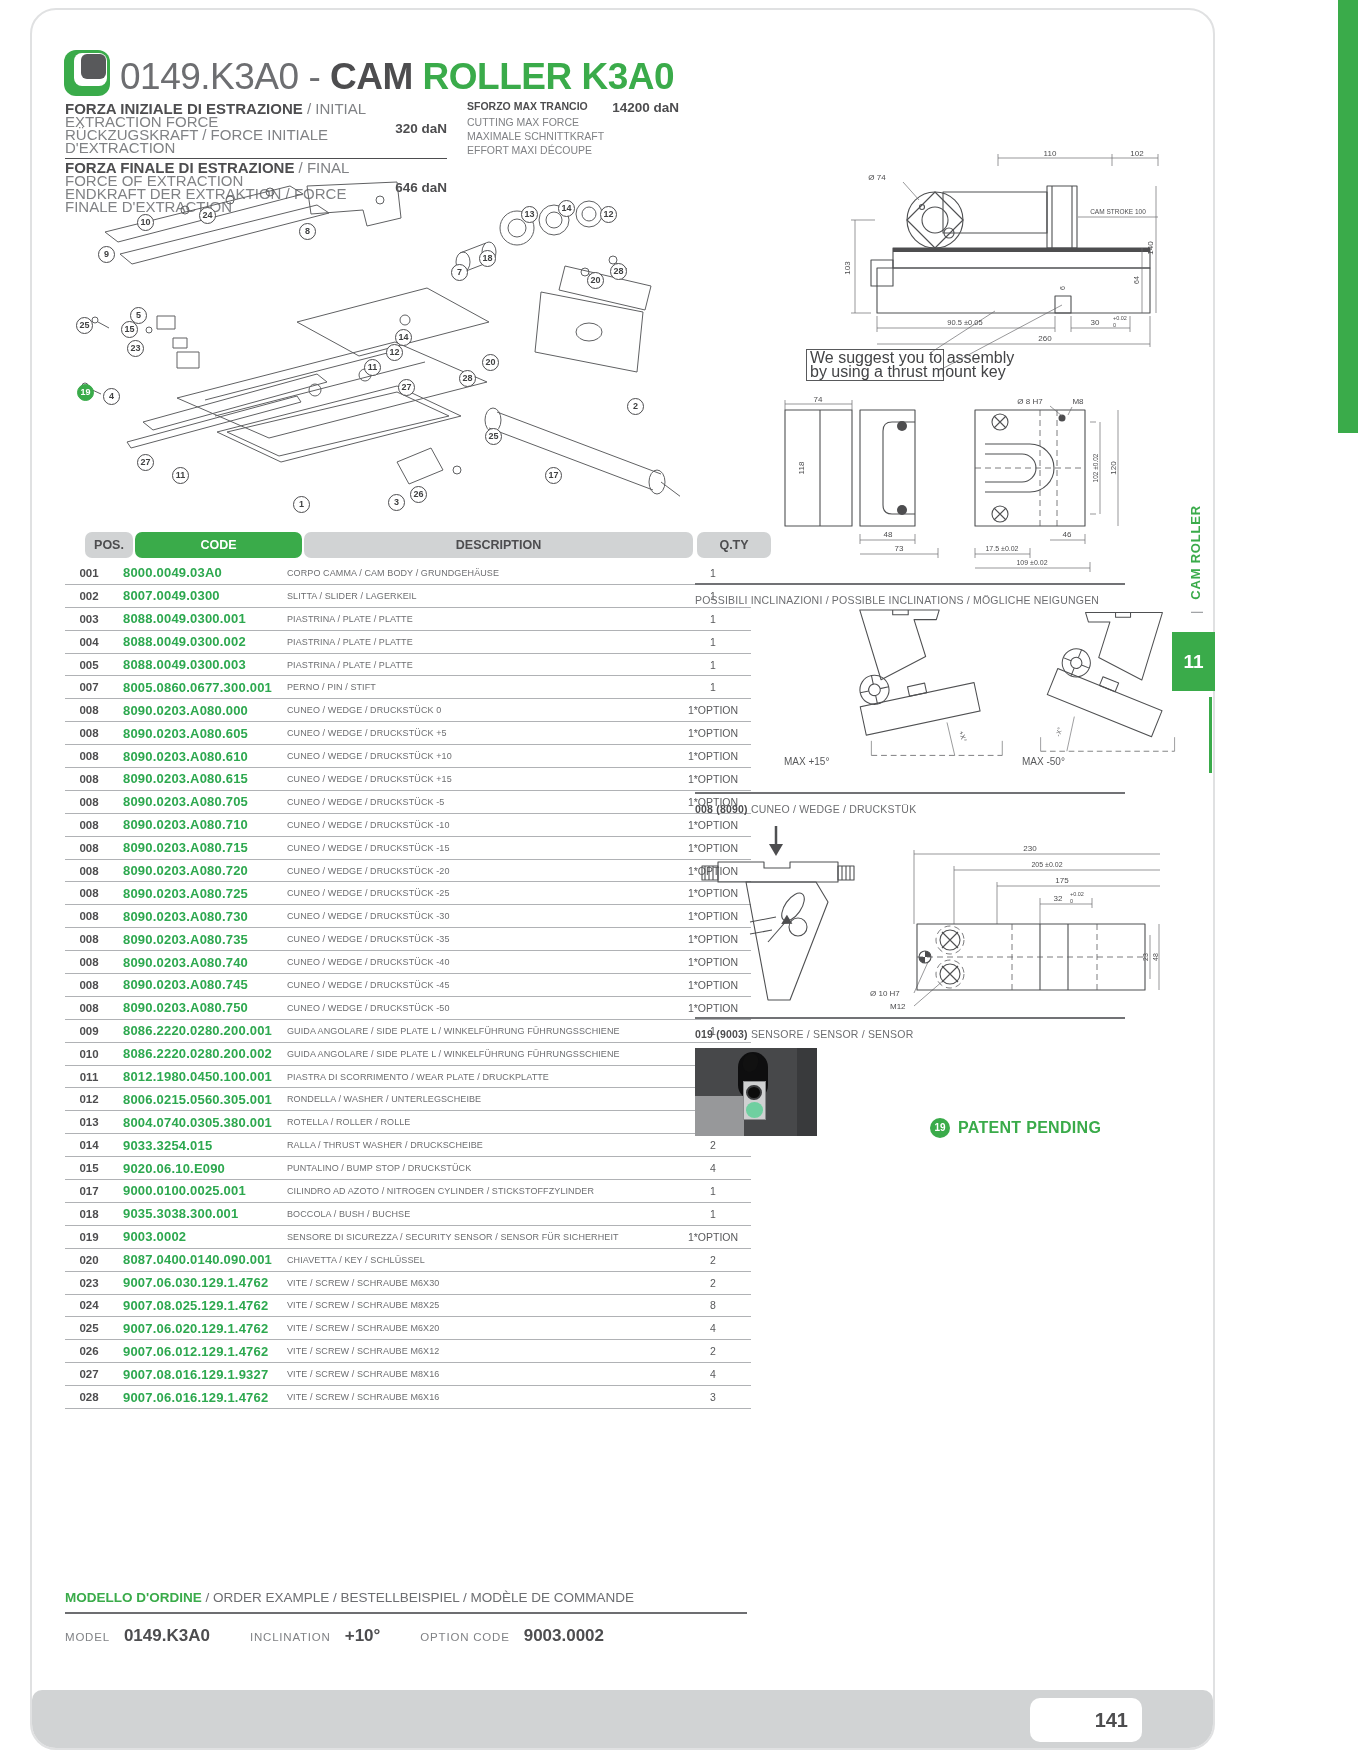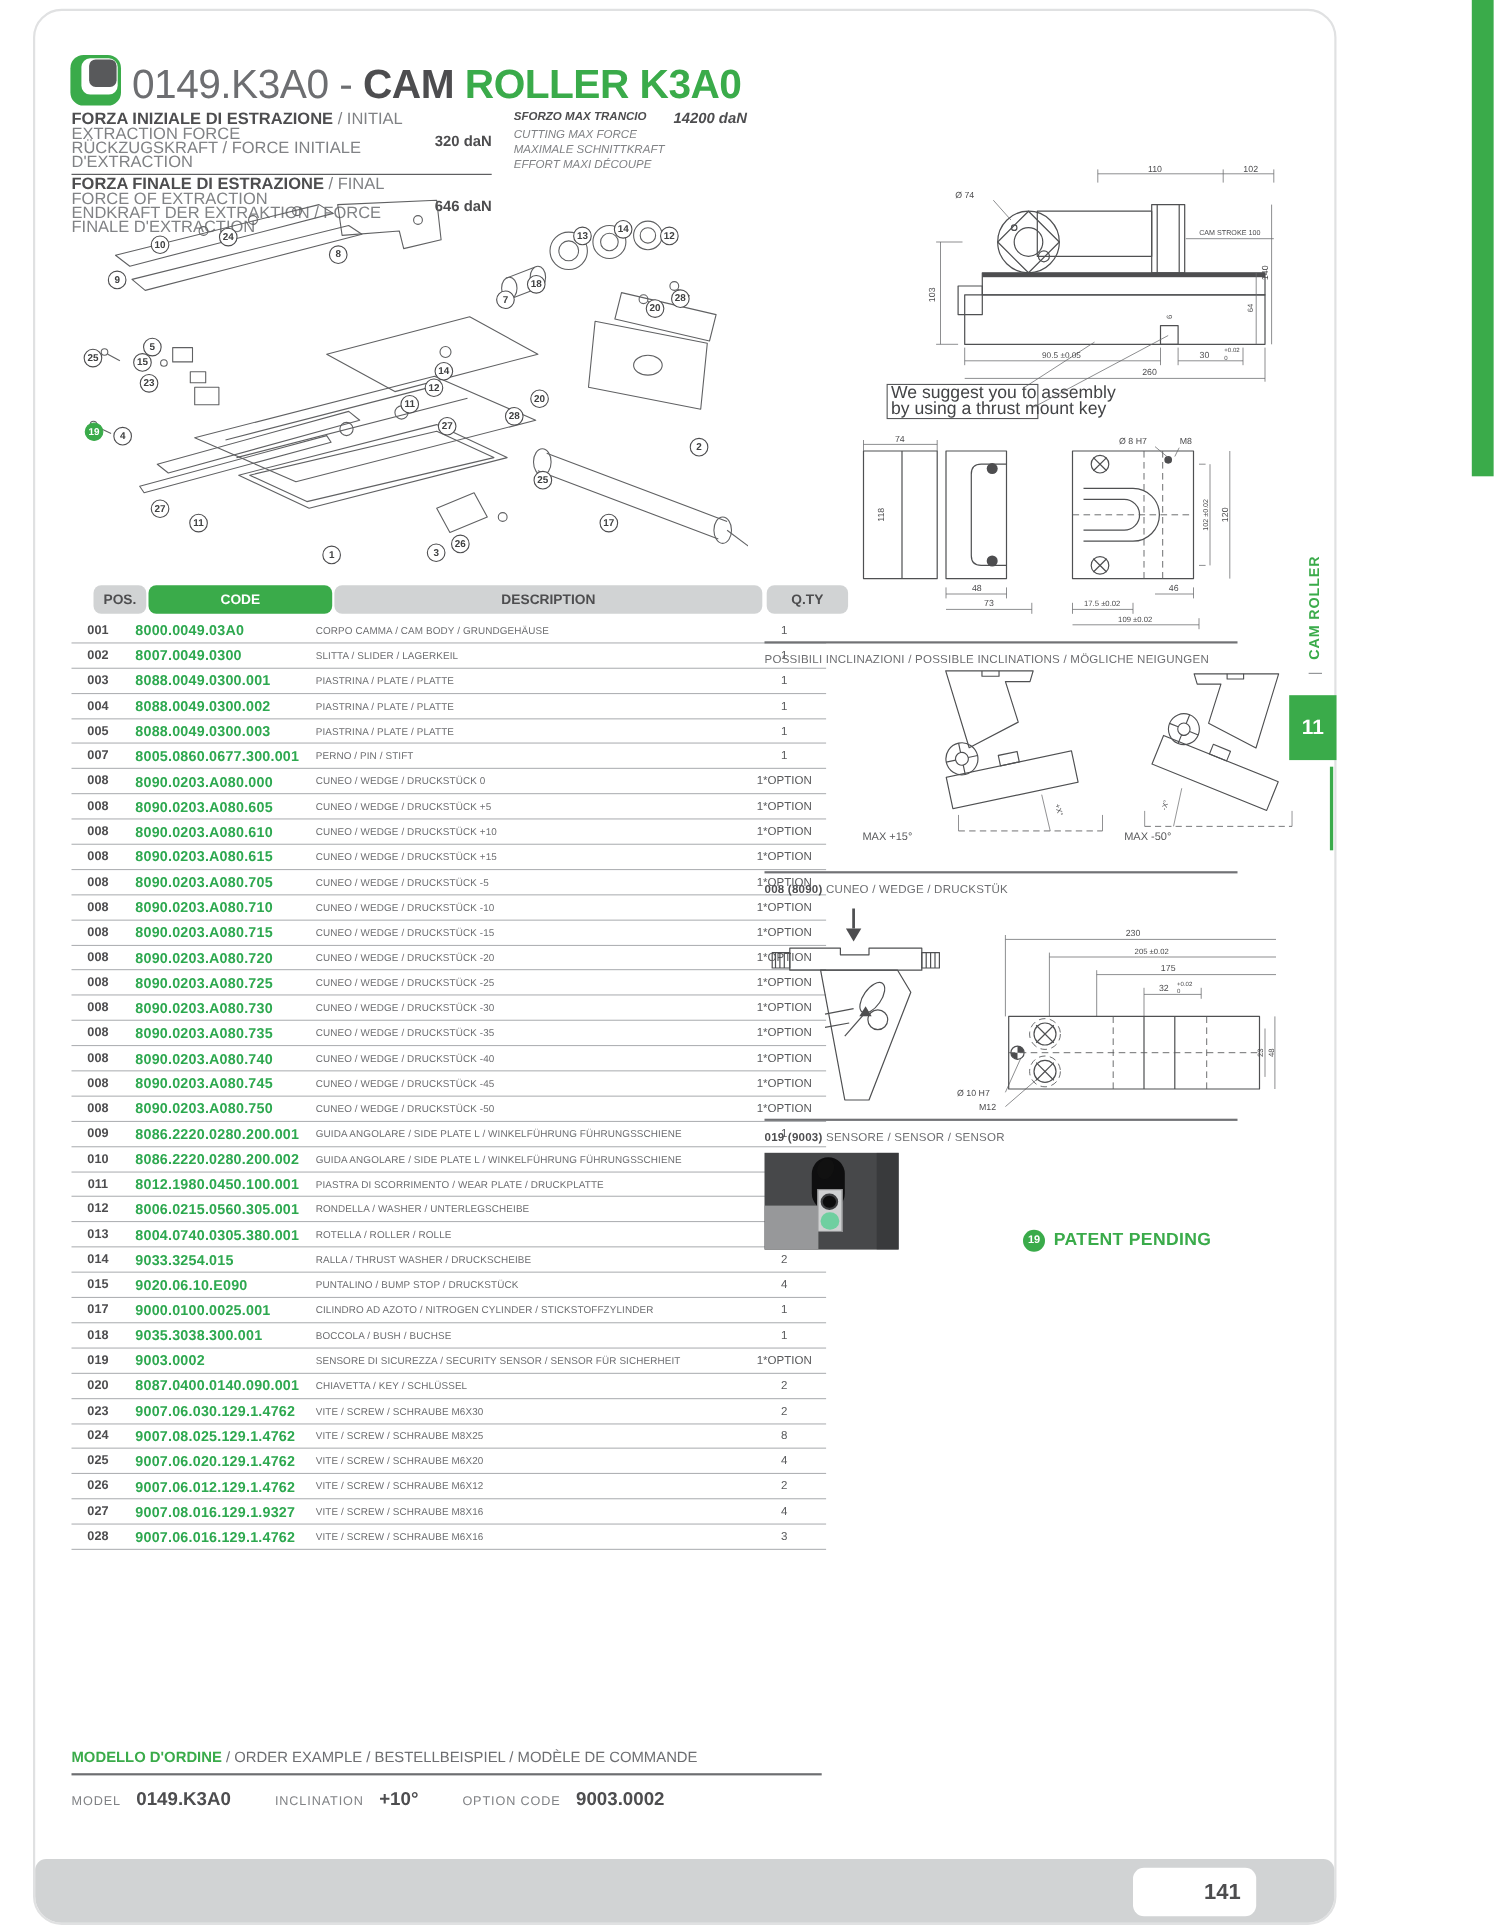--- a/index.html
+++ b/index.html
@@ -18,21 +18,21 @@
   .title .b{ color:var(--dark); font-weight:bold; }
   .title .g{ color:var(--accent); font-weight:bold; }
 
   
   .spec-left{ left:65px; top:100px; width:382px; }
   .spec-row{ display:flex; justify-content:space-between; align-items:center; padding:2px 0 4px 0; }
   .spec-lines{ font-size:15px; line-height:13px; color:var(--lite); }
   .spec-lines .b{ color:var(--dark); font-weight:bold; }
   .spec-val{ font-size:13.5px; font-weight:bold; color:var(--dark); white-space:nowrap; }
   .spec-div{ border-top:1.5px solid #4d4d4f; }
-  .spec-right{ left:467px; top:100px; width:212px;font-style:italic; }
+  .spec-right{ left:467px; top:100px; width:212px; }
   .spec-right .top{ display:flex; justify-content:space-between; }
   .spec-right .lbl{ font-size:10.5px; font-weight:bold; color:var(--dark); }
   .spec-right .ln{ font-size:10.5px; line-height:13px; color:var(--lite); margin-top:1px; }
 
   
   .exploded{ left:65px; top:170px; width:615px; height:355px; }
   .exploded svg{ position:absolute; left:0; top:0; }
   .balloon{ position:absolute; width:17px; height:17px; border:1.3px solid #4d4d4f; border-radius:50%; background:#fff; font-size:9px; font-weight:bold; line-height:15px; text-align:center; color:#3f4041; }
   .balloon.green{ background:var(--accent); border-color:var(--accent); color:#fff; }
 

